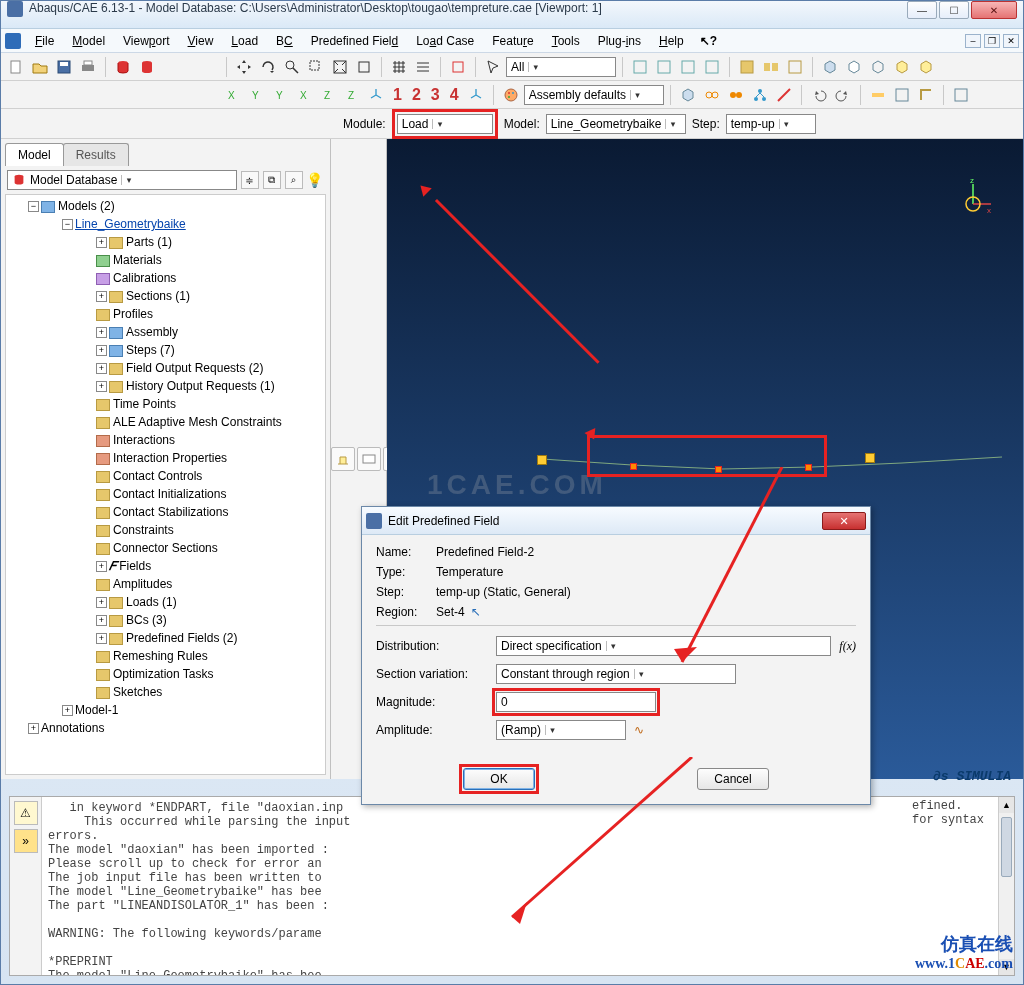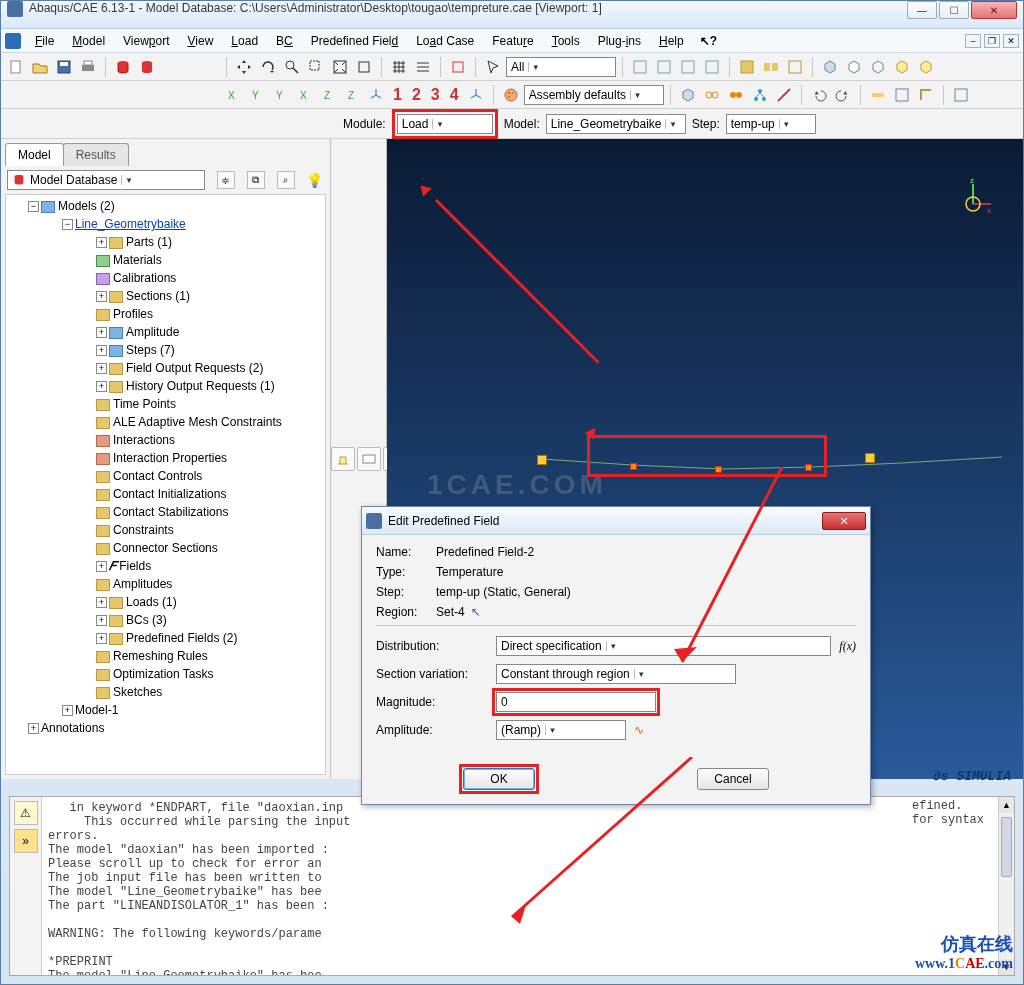--- a/index.html
+++ b/index.html
@@ -27,21 +27,21 @@
   .num-step { color: #c83232; font-weight: bold; font-size: 16px; padding: 0 4px; }
 
   .context-row { background: #f3f3f3; border-bottom: 1px solid #d0d0d0; display: flex; align-items: center; padding: 3px 6px; gap: 6px; height: 30px; }
   .context-row .lbl { font-size: 12px; }
 
   .main-area { display: flex; height: 640px; }
   .side-panel { width: 330px; background: #f3f3f3; border-right: 1px solid #c0c0c0; display: flex; flex-direction: column; }
   .tabstrip { display: flex; padding: 4px 4px 0 4px; background: #f3f3f3; }
   .tab { padding: 4px 12px; border: 1px solid #999; background: #fff; border-bottom: none; border-top-left-radius: 3px; border-top-right-radius: 3px; margin-right: -1px; font-size: 12px; }
   .tab.inactive { background: #e6e6e6; color: #555; }
-  .model-bar { display: flex; align-items: center; padding: 4px 6px; gap: 12px; }
+  .model-bar { display: flex; align-items: center; padding: 4px 6px; gap: 4px; }
   .model-combo { flex: 1; }
   .smbtn { width: 18px; height: 18px; border: 1px solid #bbb; background: #f9f9f9; display: flex; align-items: center; justify-content: center; font-size: 10px; }
   .bulb { color: #e0a800; font-size: 14px; }
 
   .tree { flex: 1; overflow: auto; background: #fff; border: 1px solid #ccc; margin: 0 4px 4px 4px; padding: 2px; font-size: 12px; line-height: 18px; }
   .tree ul { list-style: none; padding-left: 16px; }
   .tree > ul { padding-left: 2px; }
   .tree li { white-space: nowrap; position: relative; margin-left: 18px; }
   .tree .exp { display: inline-block; width: 11px; height: 11px; border: 1px solid #888; text-align: center; line-height: 9px; font-size: 9px; margin-right: 2px; background: #fff; vertical-align: middle; }
   .tree .ticon { display: inline-block; width: 14px; height: 12px; margin-right: 3px; vertical-align: middle; background: #e6c76b; border: 1px solid #b89a42; }
@@ -482,21 +482,21 @@
         <ul>
           <li><span class="exp">−</span><span class="ticon blue"></span><span>Models (2)</span>
             <ul>
               <li class="sel"><span class="exp">−</span><a>Line_Geometrybaike</a>
                 <ul>
                   <li><span class="exp">+</span><span class="ticon"></span><span>Parts (1)</span></li>
                   <li><span class="ticon green"></span><span>Materials</span></li>
                   <li><span class="ticon violet"></span><span>Calibrations</span></li>
                   <li><span class="exp">+</span><span class="ticon"></span><span>Sections (1)</span></li>
                   <li><span class="ticon"></span><span>Profiles</span></li>
-                  <li><span class="exp">+</span><span class="ticon blue"></span><span>Amplitude</span></li>
+                  <li><span class="exp">+</span><span class="ticon blue"></span><span>Assembly</span></li>
                   <li><span class="exp">+</span><span class="ticon blue"></span><span>Steps (7)</span></li>
                   <li><span class="exp">+</span><span class="ticon"></span><span>Field Output Requests (2)</span></li>
                   <li><span class="exp">+</span><span class="ticon"></span><span>History Output Requests (1)</span></li>
                   <li><span class="ticon"></span><span>Time Points</span></li>
                   <li><span class="ticon"></span><span>ALE Adaptive Mesh Constraints</span></li>
                   <li><span class="ticon red"></span><span>Interactions</span></li>
                   <li><span class="ticon red"></span><span>Interaction Properties</span></li>
                   <li><span class="ticon"></span><span>Contact Controls</span></li>
                   <li><span class="ticon"></span><span>Contact Initializations</span></li>
                   <li><span class="ticon"></span><span>Contact Stabilizations</span></li>

